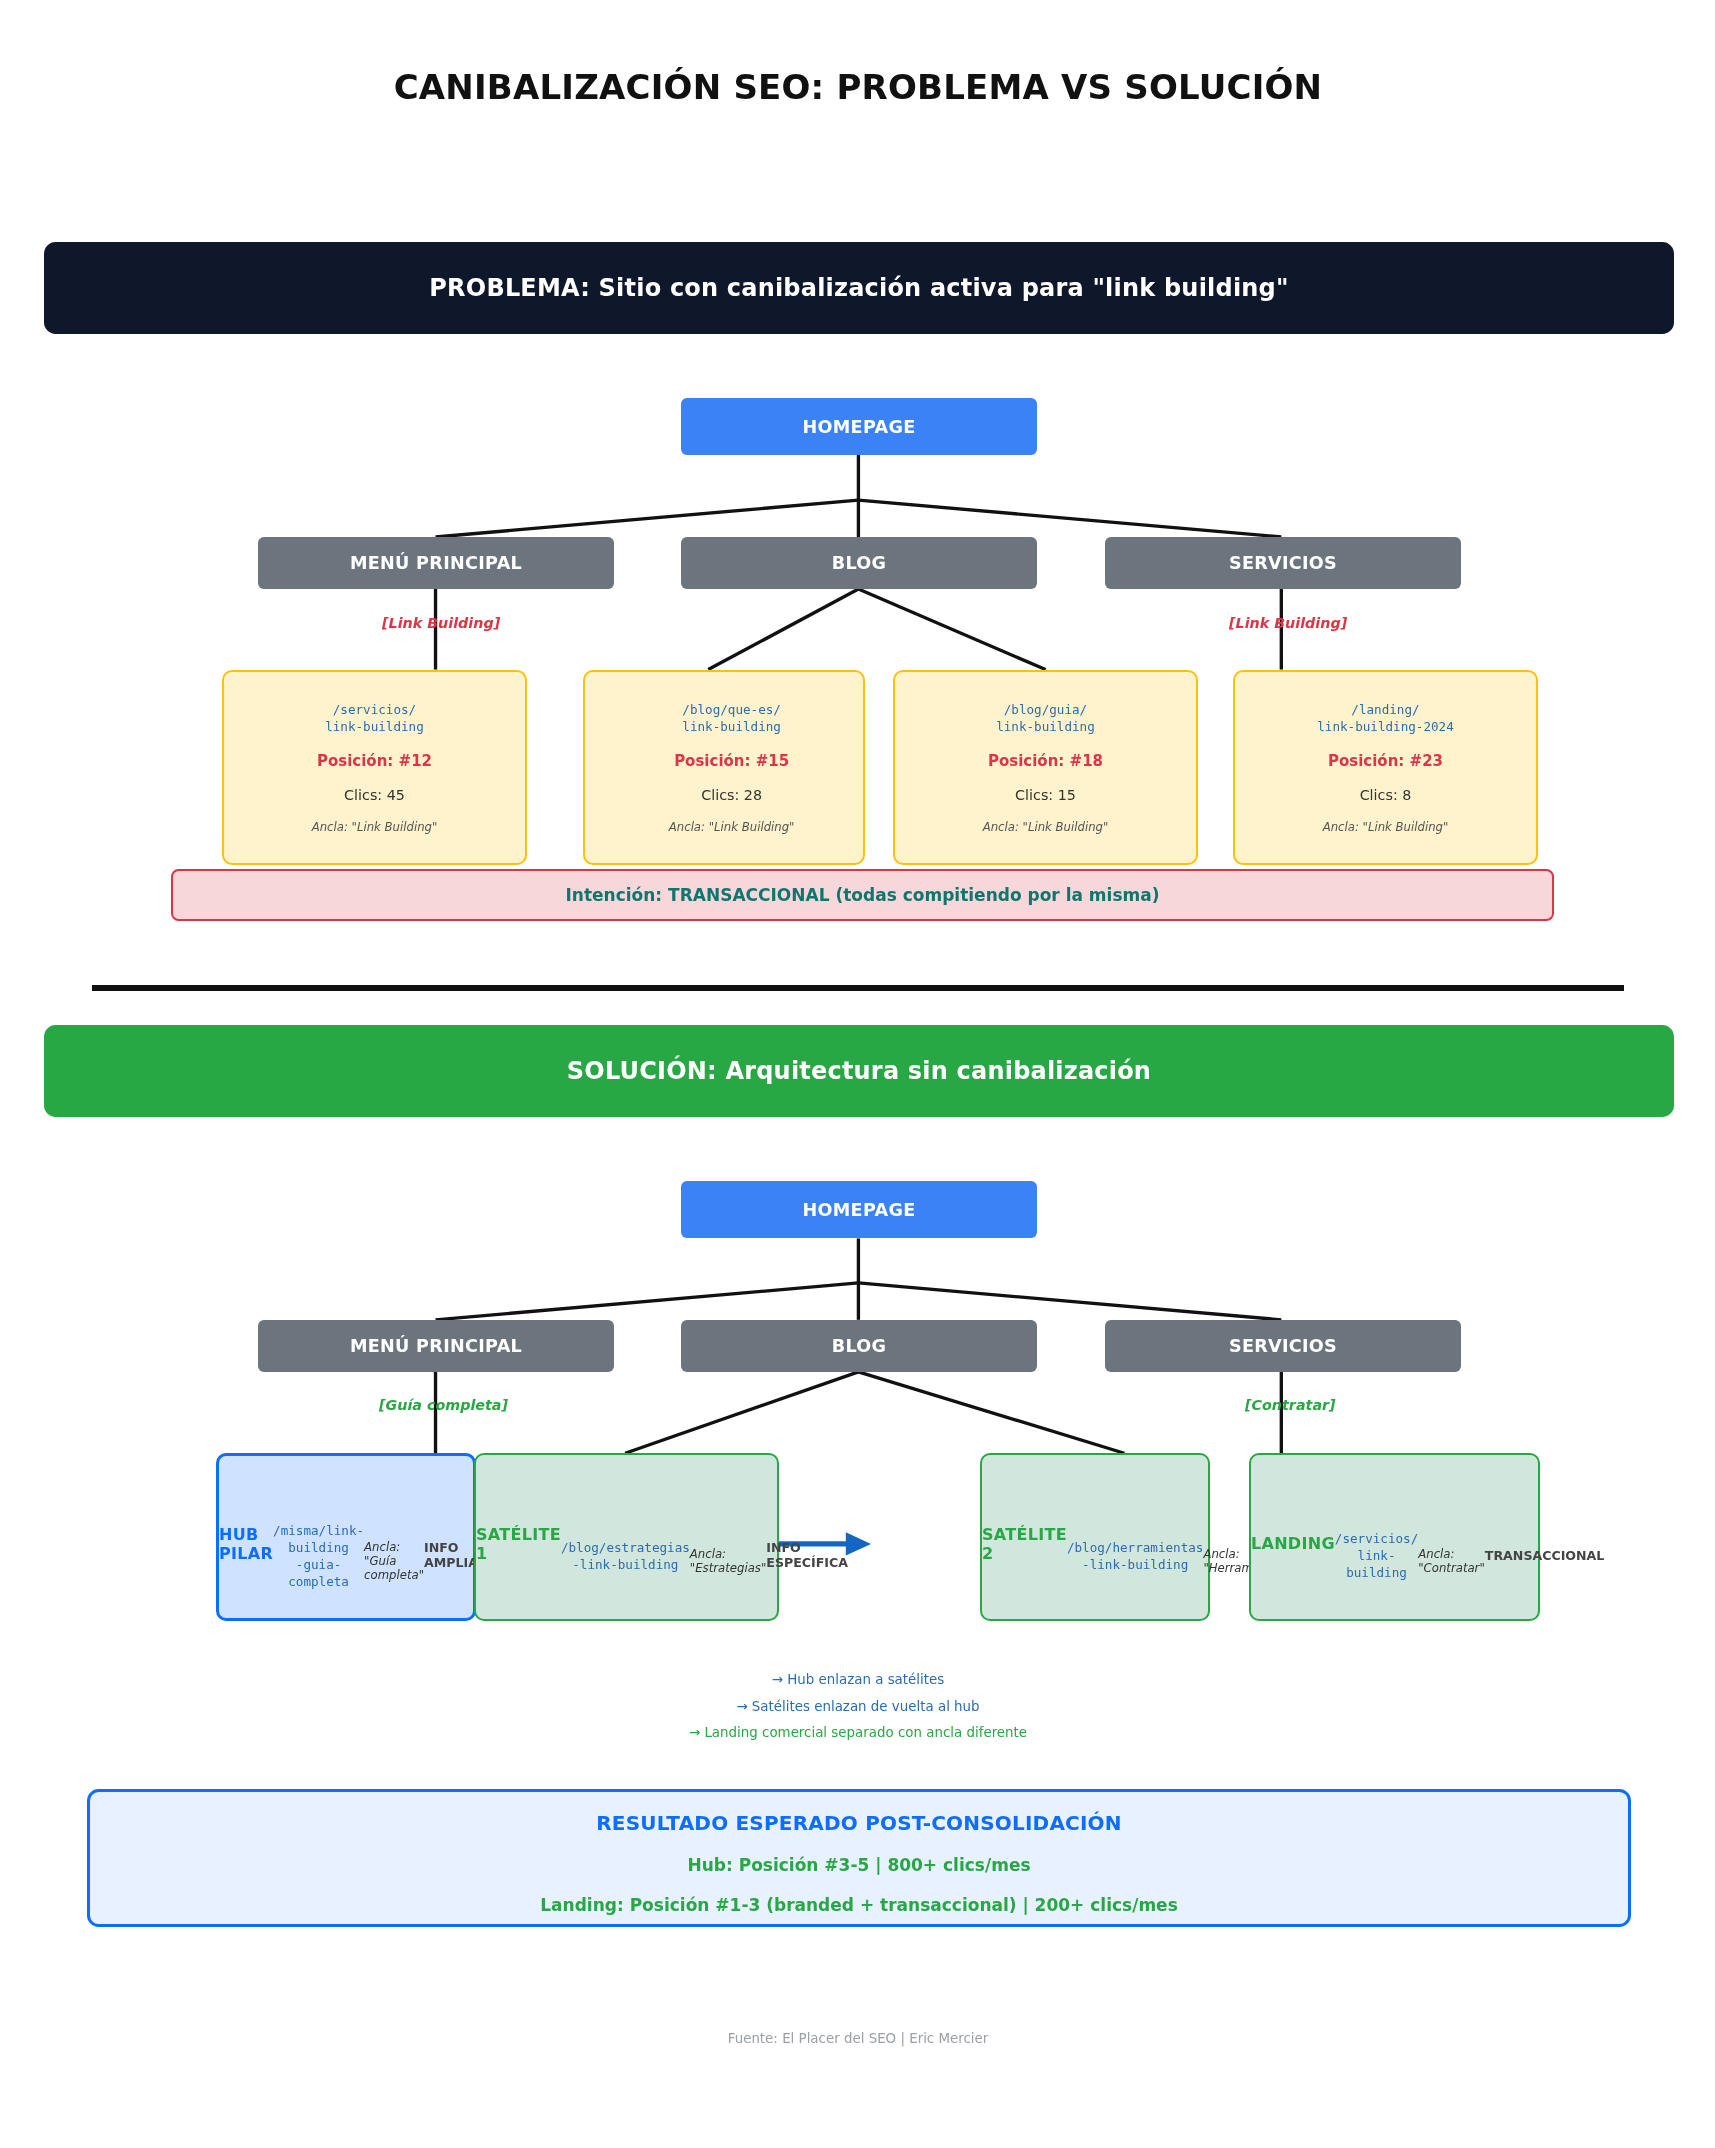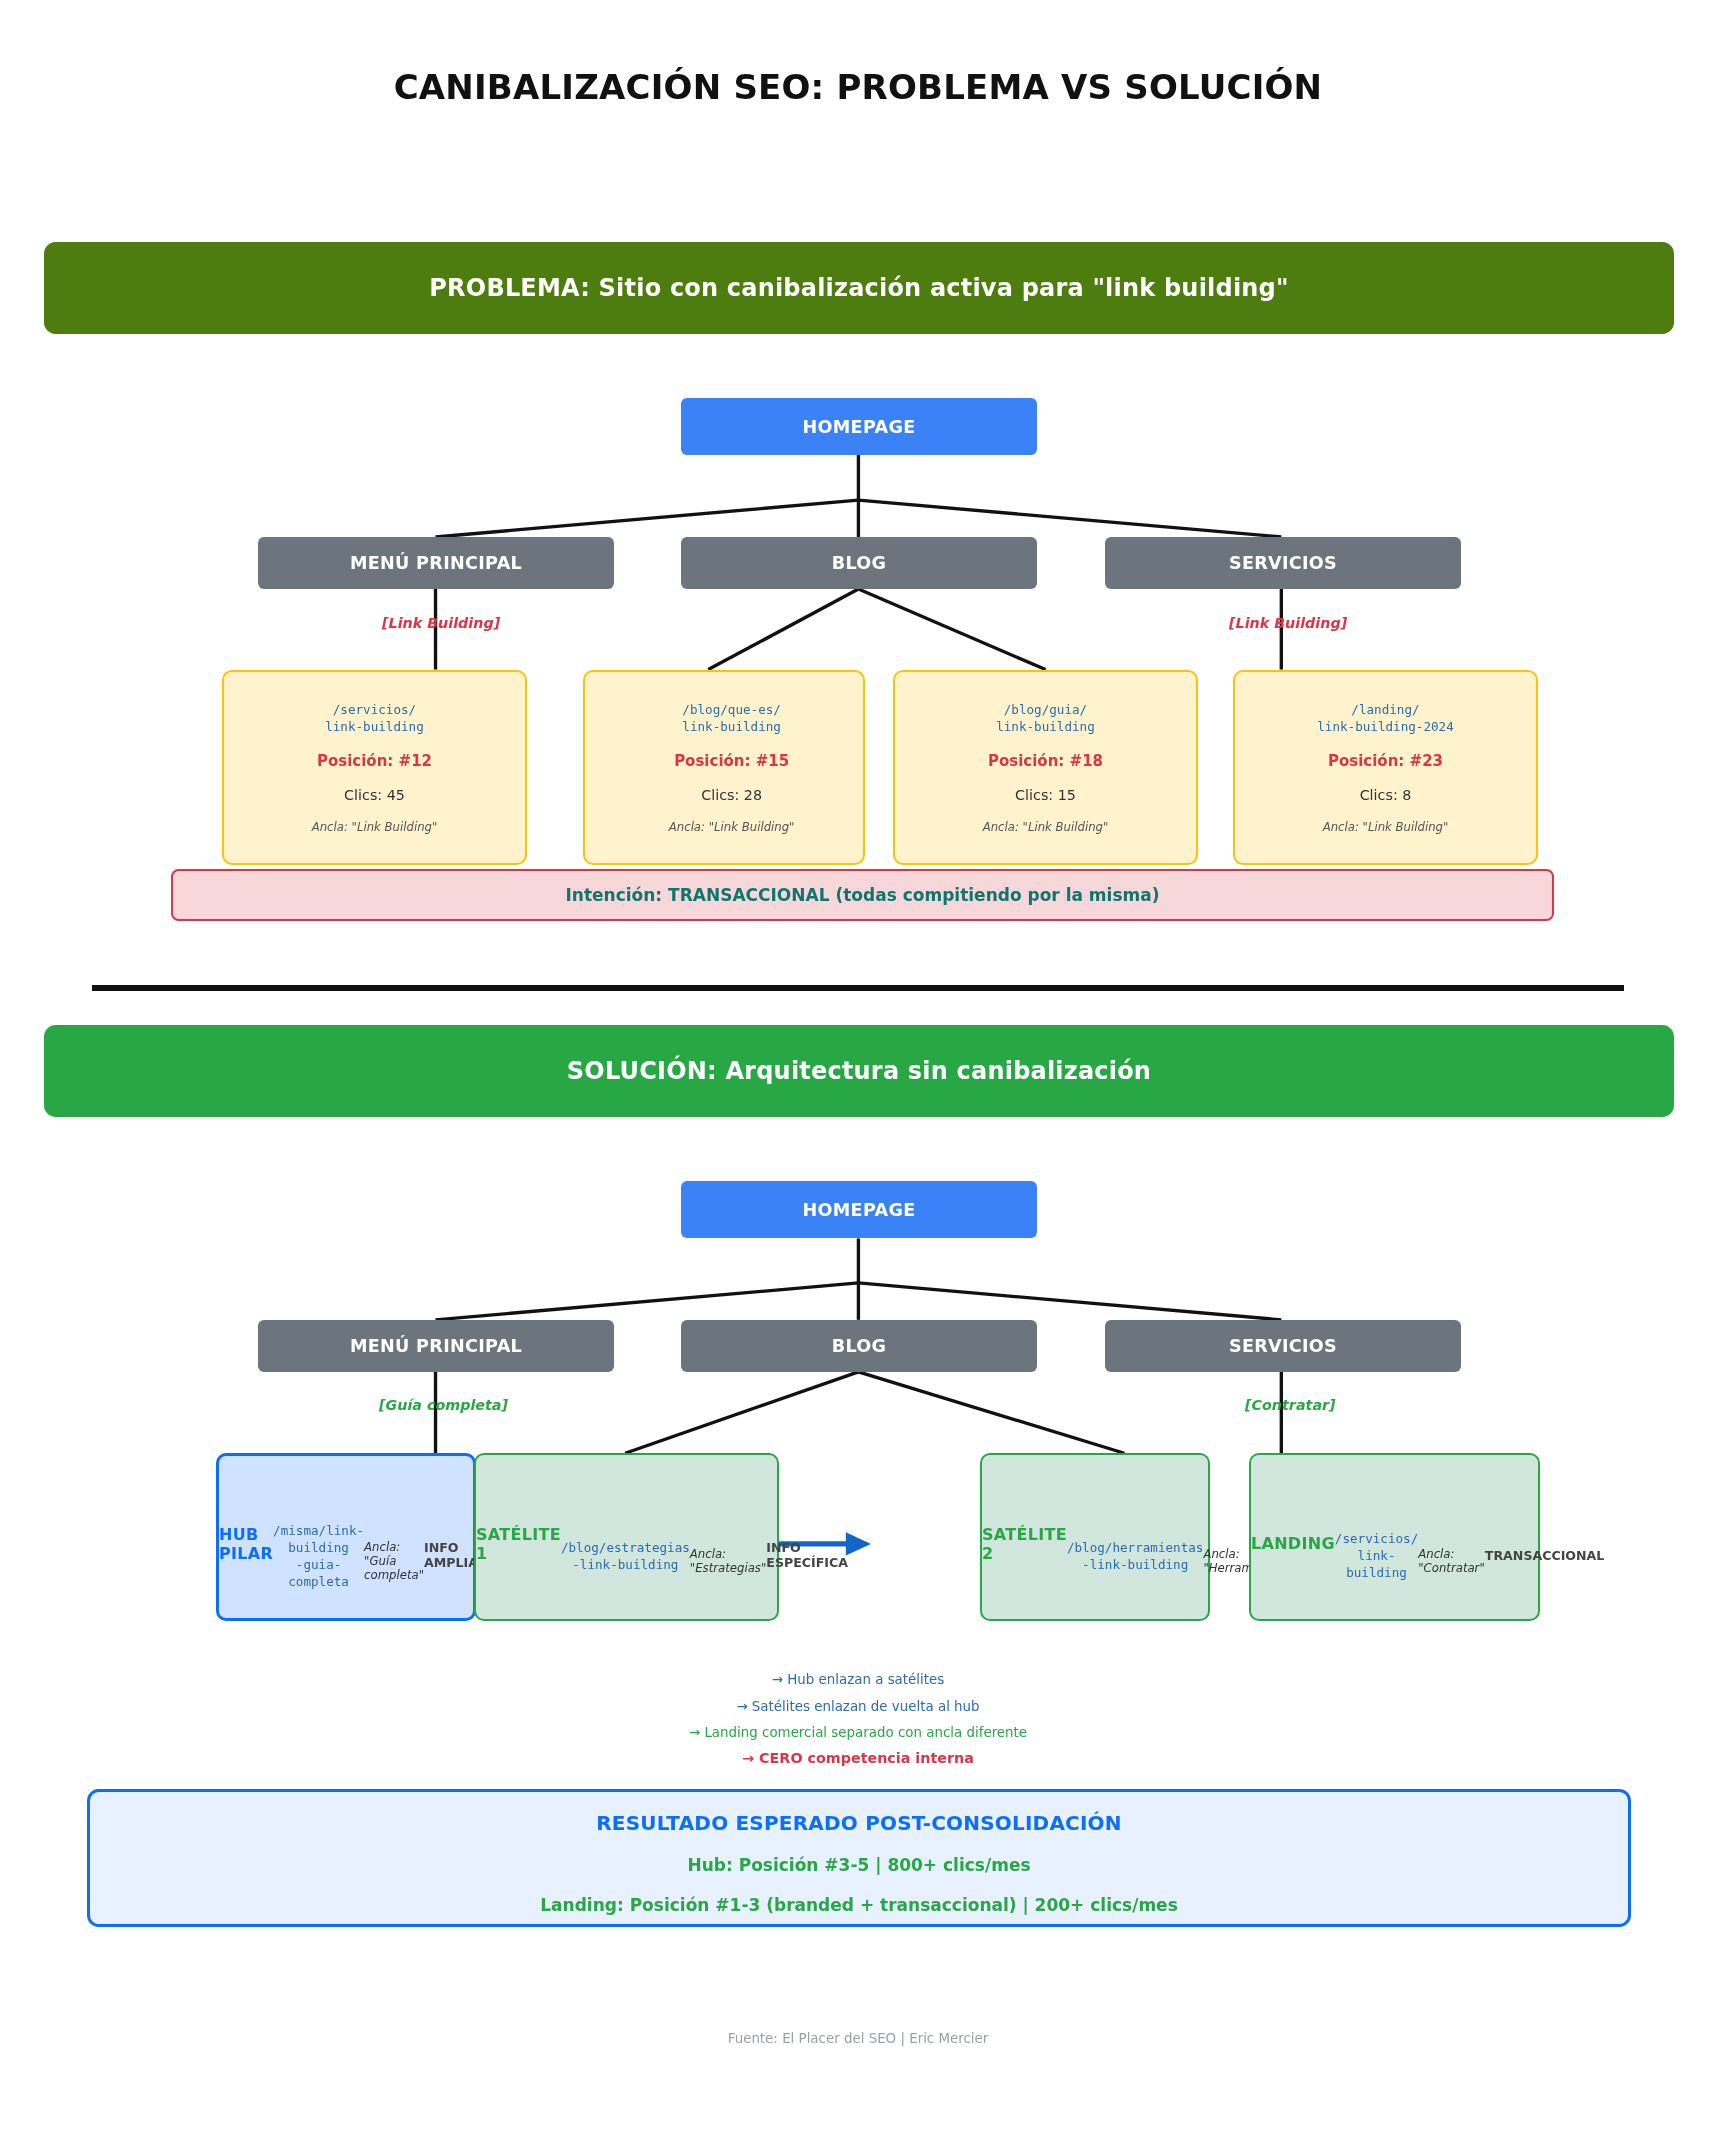--- a/index.html
+++ b/index.html
@@ -15,21 +15,21 @@
   #page-title{
     left:0;top:67px;width:1716px;text-align:center;
     font-size:34px;font-weight:bold;color:#111111;letter-spacing:0.2px;
   }
 
   
   .banner{
     border-radius:11.7px;display:flex;align-items:center;justify-content:center;
     color:#ffffff;font-weight:bold;font-size:24px;letter-spacing:0.2px;
   }
-  #problem-banner{left:44px;top:242px;width:1630px;height:92px;background:#4d7c0f;}
+  #problem-banner{left:44px;top:242px;width:1630px;height:92px;background:#0f172a;}
   #solution-banner{left:44px;top:1025px;width:1630px;height:92px;background:#28a745;}
 
   
   #section-divider{left:92px;top:985px;width:1532px;height:5.9px;background:#111111;}
 
   
   .node{
     border-radius:5.9px;display:flex;align-items:center;justify-content:center;
     color:#ffffff;font-weight:bold;font-size:17.6px;letter-spacing:0.3px;
   }
@@ -262,21 +262,20 @@
     <div class="title">LANDING</div>
     <div class="url">/servicios/
 link-building</div>
     <div class="ancla">Ancla: "Contratar"</div>
     <div class="kind">TRANSACCIONAL</div>
   </div>
 
   <div class="abs note" id="note-0">→ Hub enlazan a satélites</div>
   <div class="abs note" id="note-1">→ Satélites enlazan de vuelta al hub</div>
   <div class="abs note" id="note-2">→ Landing comercial separado con ancla diferente</div>
-  <div class="abs note" id="note-3">→ CERO competencia interna</div>
 
   <div class="abs" id="result-box">
     <div id="result-title">RESULTADO ESPERADO POST-CONSOLIDACIÓN</div>
     <div class="result-line" id="result-line-0">Hub: Posición #3-5  |  800+ clics/mes</div>
     <div class="result-line" id="result-line-1">Landing: Posición #1-3 (branded + transaccional)  |  200+ clics/mes</div>
   </div>
 
   <div class="abs" id="footer-source">Fuente: El Placer del SEO | Eric Mercier</div>
 
 </div>

